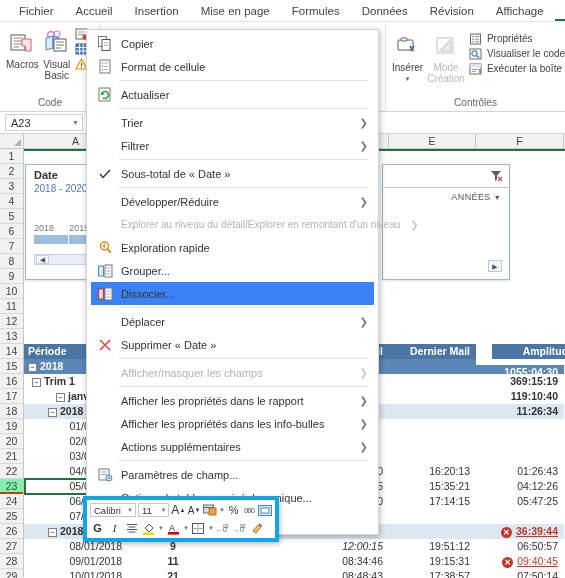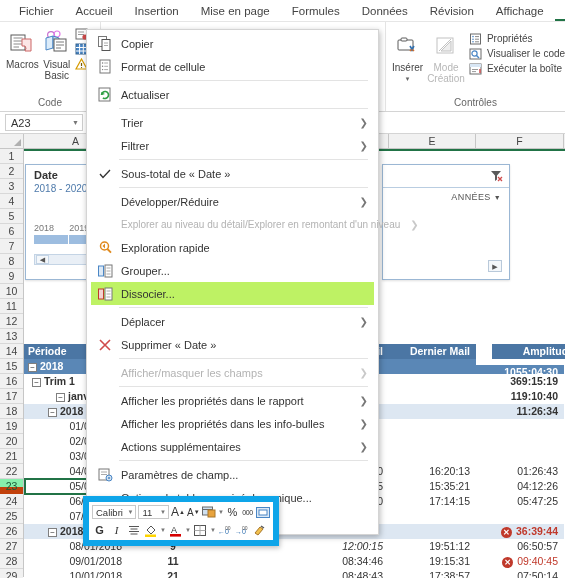--- a/index.html
+++ b/index.html
@@ -107,21 +107,21 @@
     line-height:15px; background:#f1f1f1;
   }
   .grid-body { display:flex; height:428px; }
   .rowhead { width:24px; background:#f1f1f1; border-right:1px solid #c6c6c6; }
   .rh {
     height:15px; line-height:15px; text-align:center;
     font-size:10.5px; color:#444;
     border-bottom:1px solid #d8d8d8;
     background:#f1f1f1;
   }
-  .rh.sel { background:#86efac; color:#1a5c37; border-bottom:7px solid #c2410c;}
+  .rh.sel { background:#86efac; color:#1a5c37; border-bottom:2px solid #c2410c;}
   .cells { position:relative; flex:1; }
   .cell {
     position:absolute; height:15px; line-height:15px;
     font-size:10.5px; overflow:hidden; white-space:nowrap;
   }
 
   
   .pv-header {
     background:#4b76a4; color:#fff; font-weight:bold; font-size:10.5px;
   }
@@ -140,21 +140,21 @@
     font-size:8px; line-height:7px; text-align:center;
     margin-right:3px; vertical-align:middle;
     font-weight:normal;
   }
   .err-icon {
     display:inline-block; width:11px; height:11px; border-radius:50%;
     background:#c0392b; color:#fff; font-size:8px; line-height:11px;
     text-align:center; vertical-align:middle; margin-right:4px;
     font-weight:bold;
   }
-  .err-txt { color:#c0392b; }
+  .err-txt { color:#c0392b;text-decoration:underline; }
 
   
   .selbox {
     position:absolute; border:2px solid #217346; pointer-events:none;
   }
 
   
   .slicer {
     position:absolute;
     background:#fff; border:1px solid #9bb7d4;
@@ -204,30 +204,30 @@
     font-size:11px; color:#333;
     padding:0 6px 0 4px;
     position:relative;
   }
   .mi .micon {
     width:20px; min-width:20px; height:17px;
     display:flex; align-items:center; justify-content:center;
   }
   .mi .mlabel { flex:1; padding-left:6px; white-space:nowrap; }
   .mi .marrow { font-size:10px; color:#777; padding-left:10px; }
-  .mi.hl { background:#bef264; }
+  .mi.hl { background:#3b82f6; }
   .mi.dis { color:#b3b3b3; }
   .mi.dis .marrow { color:#c9c9c9; }
   .msep { height:1px; background:#e3e3e3; margin:2px 6px 2px 28px; }
 
   
   .minibar {
     position:absolute;
     background:#fff;
-    border:6px solid #0ea5e9;
+    border:4px solid #0ea5e9;
     box-shadow:1px 2px 5px rgba(0,0,0,.25);
     padding:2px 3px;
     z-index:60;
     display:flex; flex-direction:column; gap:2px;
   }
   .mb-row { display:flex; align-items:center; gap:2px; height:16px; }
   .mb-combo {
     height:14px; border:1px solid #c8c8c8; background:#fff;
     display:flex; align-items:center; justify-content:space-between;
     font-size:9.5px; color:#333; padding:0 2px 0 3px;

